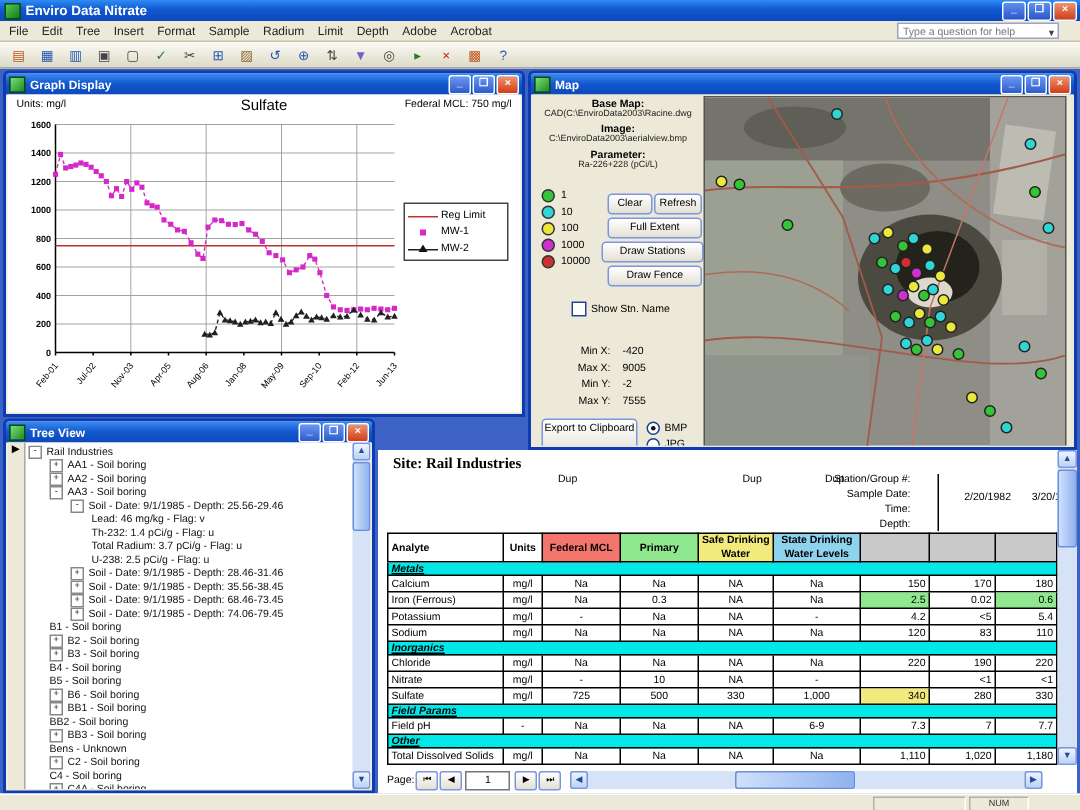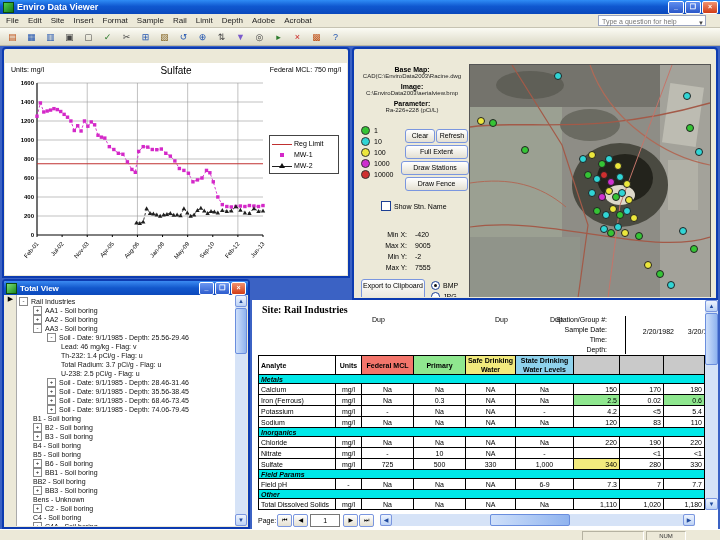--- a/index.html
+++ b/index.html
@@ -95,36 +95,36 @@
   #statusbar{position:absolute;left:0;top:529px;width:720px;height:11px;background:#ece9d8;border-top:1px solid #fff;}
   .sunken{position:absolute;top:1px;height:9px;border:1px solid #b5b2a1;border-right-color:#fff;border-bottom-color:#fff;font-size:6px;line-height:9px;text-align:center;color:#333;}
 </style>
 </head>
 <body>
 
 <div id="app">
 
   <div id="titlebar">
     <span class="appicon"></span>
-    <span>Enviro Data Viewer</span>
+    <span>Enviro Data Nitrate</span>
     <span class="caption-btns">
       <span class="cbtn">_</span>
       <span class="cbtn">❐</span>
       <span class="cbtn close">×</span>
     </span>
   </div>
 
   <div id="menubar">
     <div class="mitem">File</div>
       <div class="mitem">Edit</div>
-      <div class="mitem">Site</div>
+      <div class="mitem">Tree</div>
       <div class="mitem">Insert</div>
       <div class="mitem">Format</div>
       <div class="mitem">Sample</div>
-      <div class="mitem">Rail</div>
+      <div class="mitem">Radium</div>
       <div class="mitem">Limit</div>
       <div class="mitem">Depth</div>
       <div class="mitem">Adobe</div>
       <div class="mitem">Acrobat</div>
       <div id="helpbox">
       <span>Type a question for help</span>
       <span class="arr">▼</span>
     </div>
   </div>
 
@@ -145,20 +145,29 @@
         <div class="ticon" style="color: rgb(122, 90, 204);">▼</div>
         <div class="ticon" style="color: rgb(68, 68, 68);">◎</div>
         <div class="ticon" style="color: rgb(42, 122, 42);">▸</div>
         <div class="ticon" style="color: rgb(204, 34, 34);">×</div>
         <div class="ticon" style="color: rgb(194, 87, 31);">▩</div>
         <div class="ticon" style="color: rgb(36, 86, 176);">?</div>
       </span>
     </div>
 
   <div class="win" id="graphwin">
+    <div class="wtb">
+      <span class="wicon"></span>
+      <span>Graph Display</span>
+      <span class="wbtns">
+        <span class="wbtn">_</span>
+        <span class="wbtn">❐</span>
+        <span class="wbtn close">×</span>
+      </span>
+    </div>
     <div id="graphbody">
       <div id="g-left">Units: mg/l</div>
       <div id="g-title">Sulfate</div>
       <div id="g-right">Federal MCL: 750 mg/l</div>
       <svg id="chartsvg" width="340" height="200">
           <line x1="30" y1="141" x2="256" y2="141" stroke="#999" stroke-width="0.6"></line>
           <line x1="30" y1="122" x2="256" y2="122" stroke="#999" stroke-width="0.6"></line>
           <line x1="30" y1="103" x2="256" y2="103" stroke="#999" stroke-width="0.6"></line>
           <line x1="30" y1="84" x2="256" y2="84" stroke="#999" stroke-width="0.6"></line>
           <line x1="30" y1="65" x2="256" y2="65" stroke="#999" stroke-width="0.6"></line>
@@ -315,20 +324,29 @@
               <div class="lline" style="border-top-color: rgb(32, 32, 32);"></div>
               <div class="ltri"></div>
             </div>
             <div class="llab">MW-2</div>
           </div>
         </div>
     </div>
   </div>
 
   <div class="win" id="mapwin">
+    <div class="wtb">
+      <span class="wicon"></span>
+      <span>Map</span>
+      <span class="wbtns">
+        <span class="wbtn">_</span>
+        <span class="wbtn">❐</span>
+        <span class="wbtn close">×</span>
+      </span>
+    </div>
     <div id="mapbody">
       <div id="mappanel">
         <div class="mp-lab">Base Map:</div>
         <div class="mp-val">CAD(C:\EnviroData2003\Racine.dwg</div>
         <div class="mp-lab">Image:</div>
         <div class="mp-val">C:\EnviroData2003\aerialview.bmp</div>
         <div class="mp-lab">Parameter:</div>
         <div class="mp-val">Ra-226+228 (pCi/L)</div>
         <div id="maplegend">
             <div class="dotrow">
@@ -456,21 +474,21 @@
             <div class="mdot" style="left: 197.2px; top: 216px; background: rgb(48, 213, 213);"></div>
             <div class="mdot" style="left: 174px; top: 195.75px; background: rgb(236, 231, 60);"></div>
           </div>
       </div>
     </div>
   </div>
 
   <div class="win" id="treewin">
     <div class="wtb">
       <span class="wicon"></span>
-      <span>Total View</span>
+      <span>Tree View</span>
       <span class="wbtns">
         <span class="wbtn">_</span>
         <span class="wbtn">❐</span>
         <span class="wbtn close">×</span>
       </span>
     </div>
     <div id="treebody">
       <div id="recsel">▶</div>
       <div id="treelist">
           <div class="trow" style="padding-left: 2px;">

